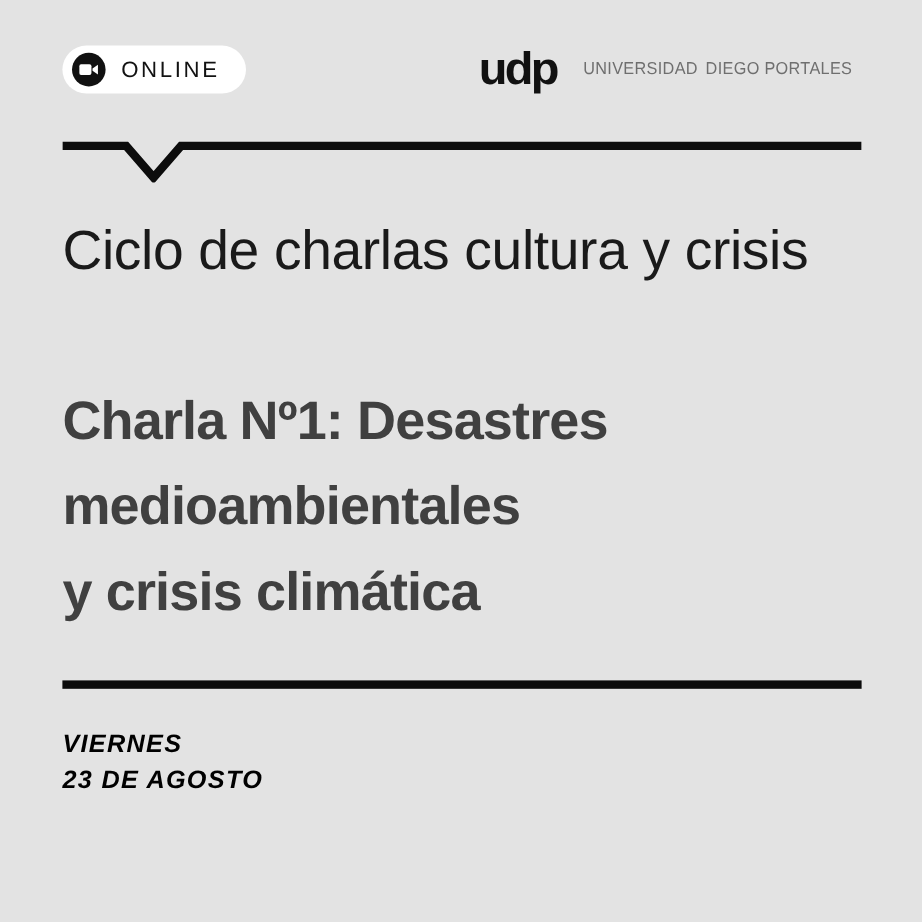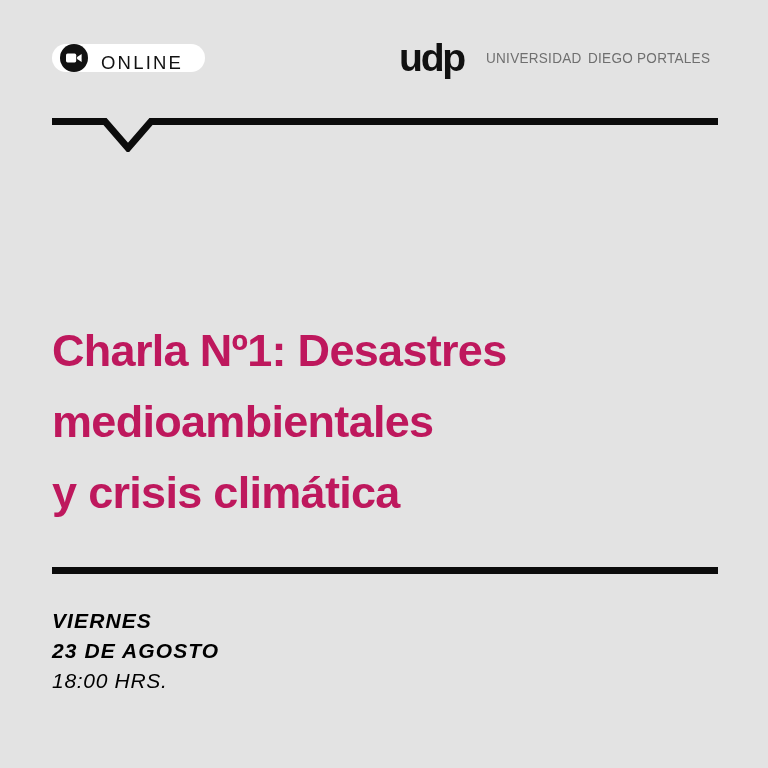--- a/index.html
+++ b/index.html
@@ -31,24 +31,24 @@
     width: 666px;
     height: 40px;
     display: flex;
     align-items: center;
     justify-content: space-between;
   }
 
   
   .online-badge {
     display: inline-flex;
-    align-items: flex-end;
+    align-items: center;
     background: #ffffff;
     border-radius: 22px;
-    height: 28px;
+    height: 40px;
     padding: 0 22px 0 8px;
     box-sizing: border-box;
   }
   .cam-circle {
     width: 28px;
     height: 28px;
     border-radius: 50%;
     background: #111111;
     display: inline-flex;
     align-items: center;
@@ -125,21 +125,21 @@
   
   .main-title {
     position: absolute;
     left: 52px;
     top: 315px;
     width: 660px;
     font-size: 45px;
     font-weight: 700;
     line-height: 1.58;
     letter-spacing: -0.7px;
-    color: #be185d;
+    color: #404040;
   }
 
   
   .plain-rule {
     position: absolute;
     left: 52px;
     top: 567px;
     width: 666px;
     height: 7px;
     background: #0c0c0c;
@@ -188,29 +188,29 @@
     </div>
   </div>
 
   <div class="notch-rule">
     <svg width="666" height="34" viewBox="0 0 666 34" aria-hidden="true">
       <path d="M0 3.5 L53 3.5 L76 30 L99 3.5 L666 3.5" fill="none" stroke="#0c0c0c" stroke-width="7" stroke-linejoin="miter" stroke-linecap="butt"></path>
     </svg>
   </div>
 
   <div class="subtitle">
+    <div>Ciclo de charlas cultura y crisis</div>
   </div>
 
   <div class="main-title">
     <div>Charla Nº1: Desastres</div>
     <div>medioambientales</div>
     <div>y crisis climática</div>
   </div>
 
   <div class="plain-rule"></div>
 
   <div class="date-block">
     <div class="line bold">VIERNES</div>
     <div class="line bold">23 DE AGOSTO</div>
-    <div class="line regular">18:00 HRS.</div>
   </div>
 
 </div>
 
 </body></html>

